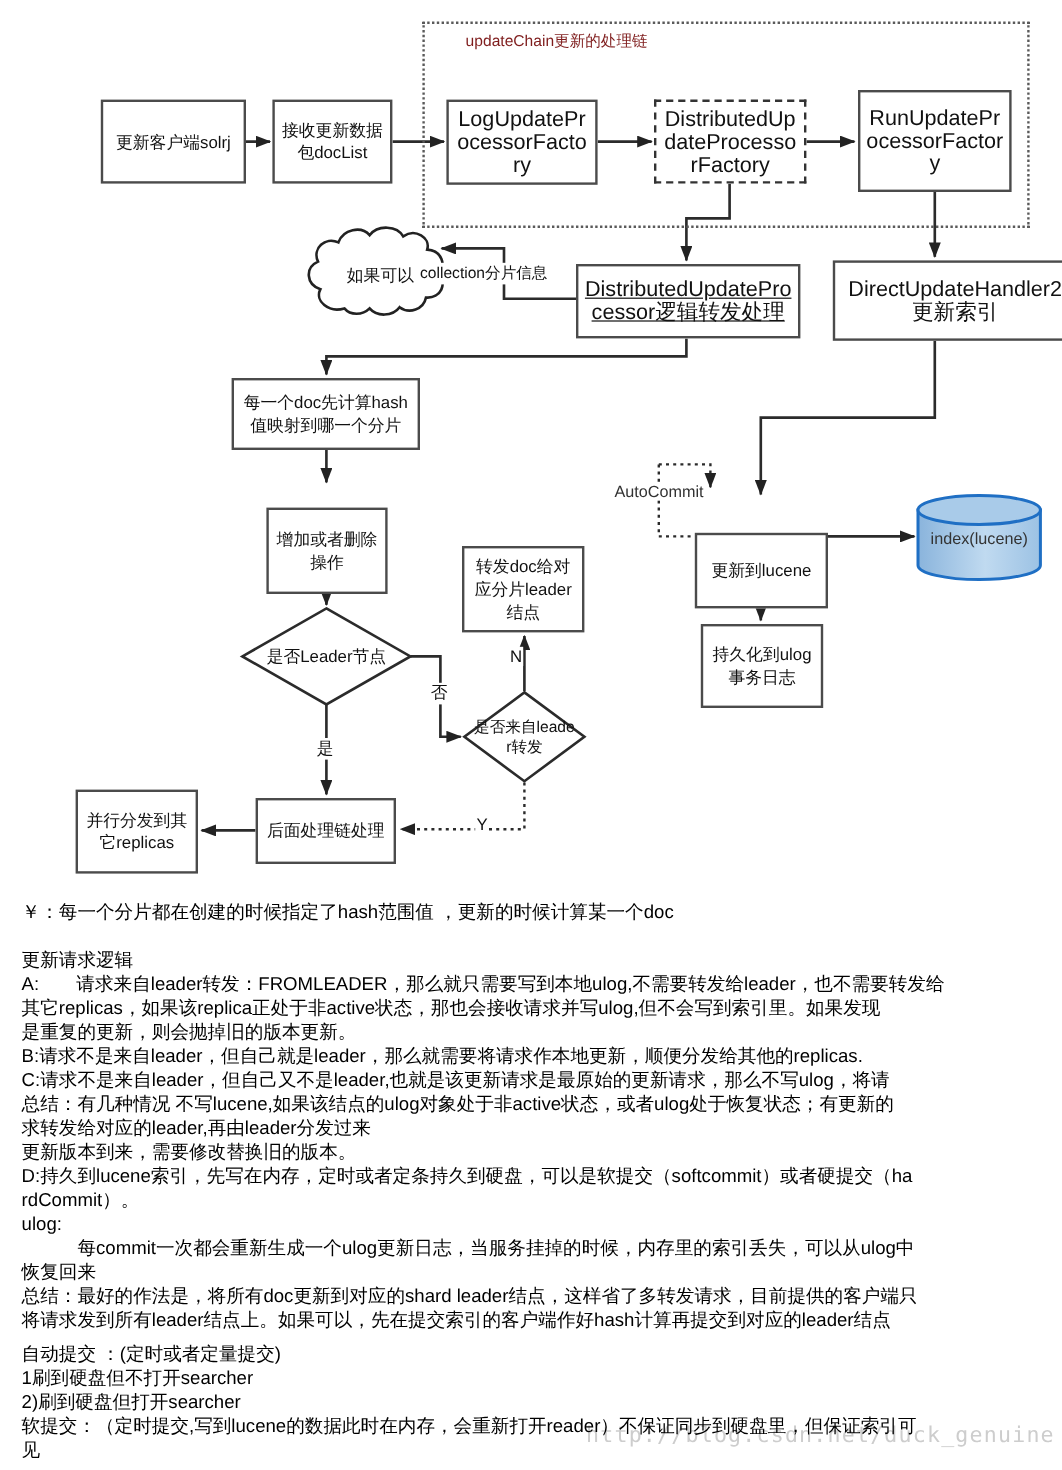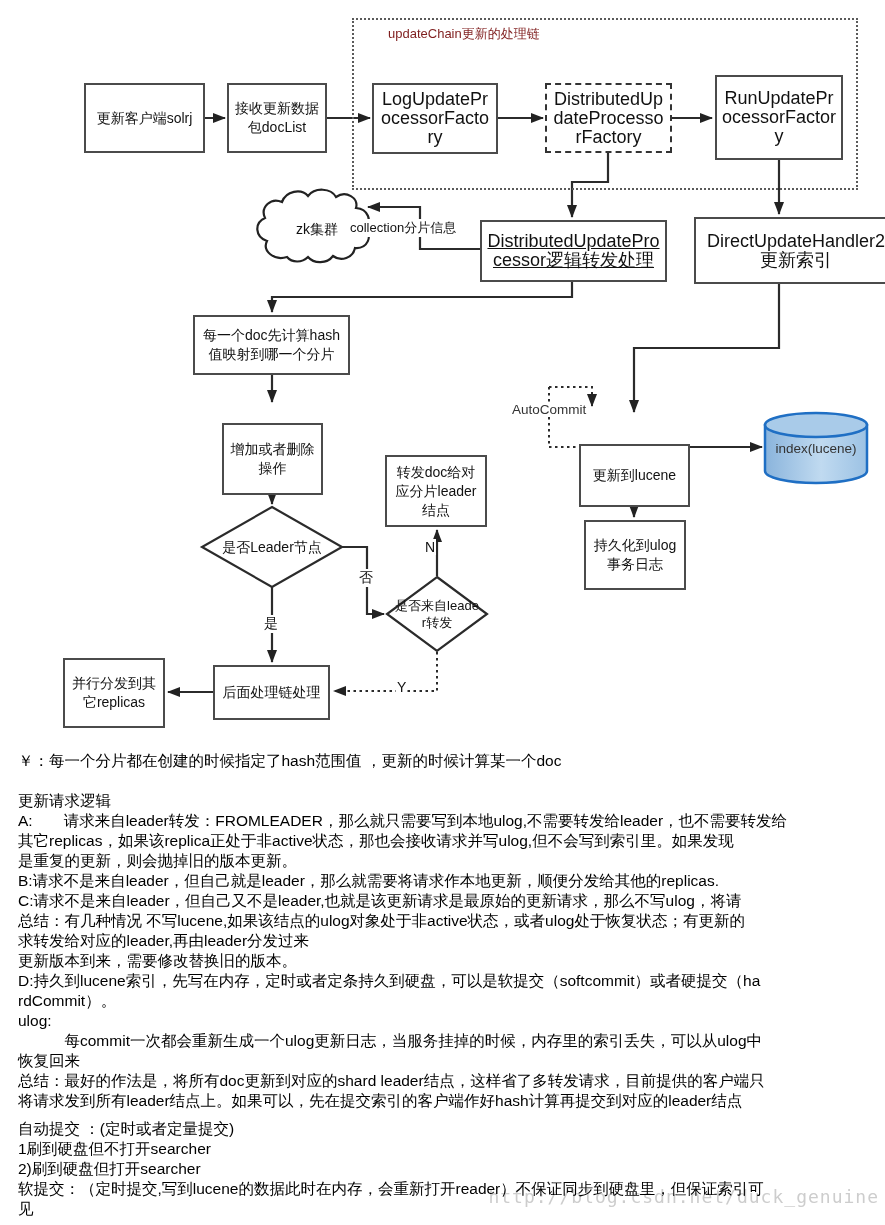--- a/index.html
+++ b/index.html
@@ -134,21 +134,21 @@
     </div>
   <div class="node" style="left:579px;top:415px;width:111px;height:63px;margin-top:29px;">
       <span>更新到lucene</span>
     </div>
   <div class="node" style="left:584px;top:520px;width:102px;height:70px;">
       <span>持久化到ulog事务日志</span>
     </div>
 
   <div class="diamond-label" style="left:202px;top:539px;width:140px;font-size:14px;">是否Leader节点</div>
   <div class="diamond-label" style="left:394px;top:597px;width:86px;font-size:13px;line-height:17px;">是否来自leader转发</div>
-  <div class="diamond-label" style="left:284px;top:221px;width:66px;font-size:14px;">zk集群</div>
+  <div class="diamond-label" style="left:284px;top:221px;width:66px;font-size:14px;">如果可以</div>
   <div class="diamond-label" style="left:765px;top:441px;width:102px;font-size:13.5px;color:#333;">index(lucene)</div>
 
   <div class="free-label" style="left:349px;top:219px;font-size:13px;">collection分片信息</div>
   <div class="free-label" style="left:511px;top:402px;font-size:13.5px;color:#333;">AutoCommit</div>
   <div class="free-label" style="left:358px;top:569px;font-size:14px;">否</div>
   <div class="free-label" style="left:263px;top:615px;font-size:14px;">是</div>
   <div class="free-label" style="left:424px;top:539px;font-size:14px;">N</div>
   <div class="free-label" style="left:396px;top:679px;font-size:14px;">Y</div>
 
   <div id="notes">

